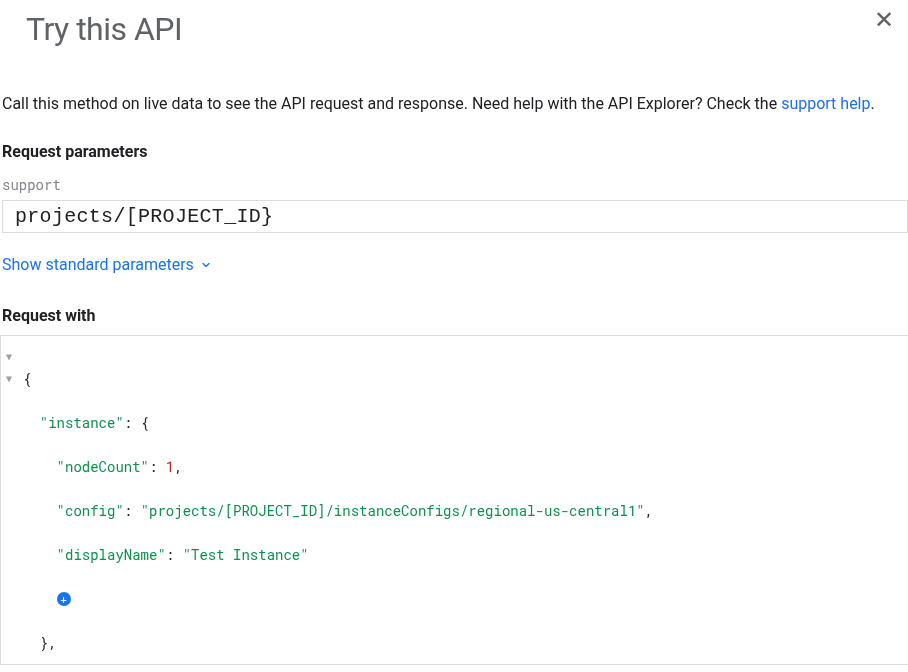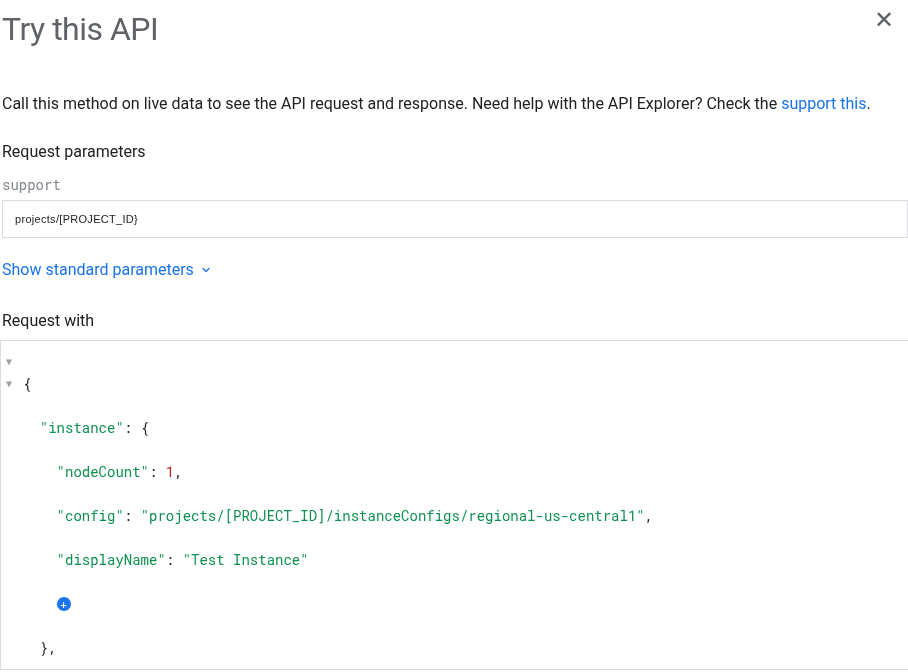--- a/index.html
+++ b/index.html
@@ -13,20 +13,21 @@
       color: #202124;
       width: 908px;
       height: 672px;
       overflow: hidden;
     }
     .header {
       display: flex;
       justify-content: space-between;
       align-items: flex-start;
       padding: 0 2px;
+      margin-left: 24px;
     }
     .title {
       font-size: 32px;
       font-weight: 400;
       color: #5f6368;
       letter-spacing: -0.5px;
       padding-top: 10px;
     }
     .close-btn {
       font-size: 24px;
@@ -42,39 +43,39 @@
       line-height: 1.5;
       padding: 44px 2px 0 2px;
     }
     .link {
       color: #1a73e8;
       text-decoration: none;
       cursor: pointer;
     }
     .section-title {
       font-size: 16px;
-      font-weight: 400;
+      font-weight: 700;
       color: #202124;
       padding: 26px 2px 0 2px;
     }
     .param-label {
       font-family: "Roboto Mono", Menlo, Monaco, Consolas, monospace;
       font-size: 14px;
       color: #80868b;
       padding: 14px 2px 0 2px;
     }
     .param-input-wrap {
       padding: 6px 0 0 2px;
     }
     .param-input {
       width: 100%;
       border: 1px solid #dadce0;
-      padding: 12px 12px;
-      font-family: Liberation Sans, sans-serif;
-      font-size: 11px;
+      padding: 4px 12px;
+      font-family: Liberation Mono, monospace;
+      font-size: 20px;
       letter-spacing: 0.3px;
       color: #202124;
       outline: none;
       background: #fff;
     }
     .toggle-params {
       display: inline-flex;
       align-items: center;
       gap: 6px;
       color: #1a73e8;
@@ -158,21 +159,21 @@
 
 
 <div class="header">
   <div class="title">Try this API</div>
   <div class="close-btn">
     <span>✕</span>
   </div>
 </div>
 
 <div class="description">
-  <span>Call this method on live data to see the API request and response. Need help with the API Explorer? Check the </span><a class="link">support this</a><span>.</span>
+  <span>Call this method on live data to see the API request and response. Need help with the API Explorer? Check the </span><a class="link">support help</a><span>.</span>
 </div>
 
 <div class="section-title">Request parameters</div>
 
 <div class="param-label">support</div>
 
 <div class="param-input-wrap">
   <input class="param-input" type="text" value="projects/[PROJECT_ID}" style="">
 </div>
 

